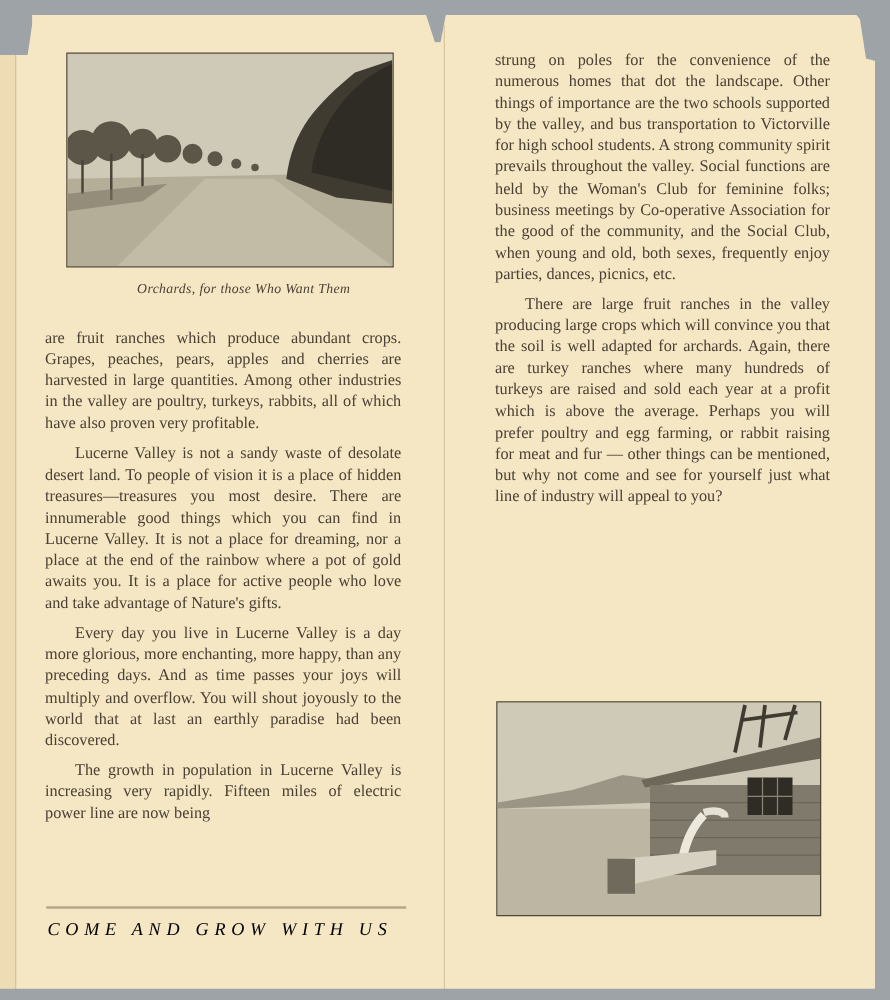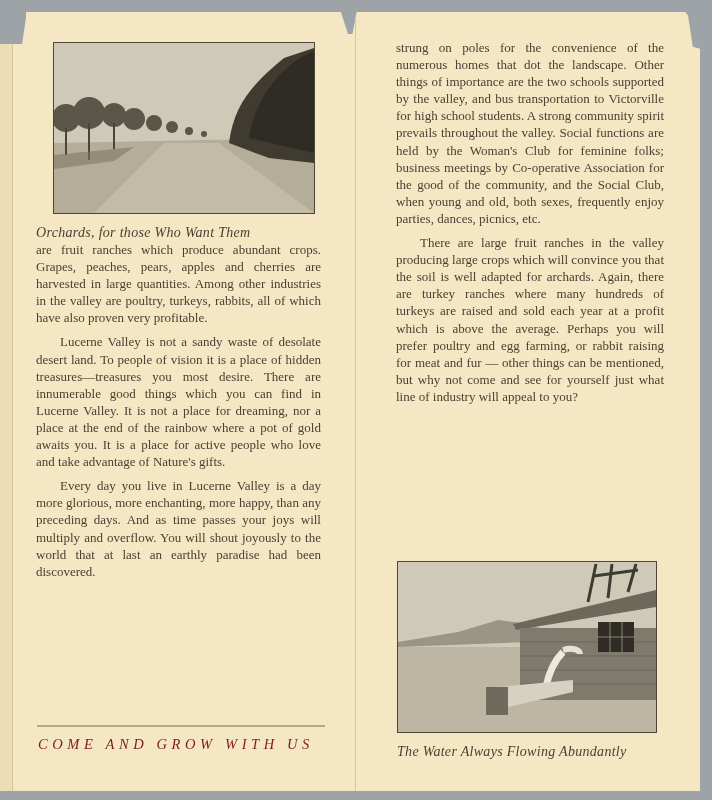--- a/index.html
+++ b/index.html
@@ -55,37 +55,37 @@
 
     .photo-frame {
       border: 1.5px solid #4d4538;
       background: linear-gradient(#c9c4b2, #a9a392);
       position: relative; overflow: hidden;
     }
     .photo-orchard { margin: 30px 0 0 17px; width: 260px; height: 170px; }
     .photo-water { width: 258px; height: 170px; }
 
     .caption {
-      font-style: italic; font-size: 14px; 
+      font-style: italic; font-size: 11px; text-align: center;
       letter-spacing: 0.3px; color: #4a4134;
     }
     .body-text {
       font-size: 13px; line-height: 17.1px; text-align: justify;
       margin: 0;
     }
     .body-text p { margin: 0 0 7px 0; text-indent: 24px; }
     .body-text p.noindent { text-indent: 0; }
     .rule {
       position: absolute; left: 37px; top: 725px; width: 288px; height: 1.5px;
       background: #b8a88a;
     }
     .slogan {
       position: absolute; left: 38px; top: 736px; width: 292px;
       font-style: italic; font-size: 14.5px; letter-spacing: 4.6px;
-      color: #7f1d1d; white-space: nowrap;
+      color: #000000; white-space: nowrap;
     }
   </style>
 </head>
 <body>
 
 <div class="sheet"></div>
 <div class="sheet-left-sliver"></div>
 <div class="notch-left"></div>
 <div class="notch-mid"></div>
 <div class="notch-right"></div>
@@ -114,24 +114,25 @@
       <g stroke="#4a4539" stroke-width="2">
         <line x1="35" y1="80" x2="35" y2="117"></line>
         <line x1="12" y1="85" x2="12" y2="112"></line>
         <line x1="60" y1="80" x2="60" y2="106"></line>
       </g>
       <polygon points="0,112 80,104 60,118 0,126" fill="#7e7866" opacity="0.6"></polygon>
     </svg>
   </div>
   <div class="caption" style="margin:11px 0 0 0; width:318px;">Orchards, for those Who Want Them</div>
 
-  <div class="body-text" style="">
+  <div class="body-text" style="margin-top:24px;">
     <p class="noindent">are fruit ranches which produce abundant crops. Grapes, peaches, pears, apples and cherries are harvested in large quantities. Among other industries in the valley are poultry, turkeys, rabbits, all of which have also proven very profitable.</p>
     <p>Lucerne Valley is not a sandy waste of desolate desert land. To people of vision it is a place of hidden treasures—treasures you most desire. There are innumerable good things which you can find in Lucerne Valley. It is not a place for dreaming, nor a place at the end of the rainbow where a pot of gold awaits you. It is a place for active people who love and take advantage of Nature's gifts.</p>
     <p>Every day you live in Lucerne Valley is a day more glorious, more enchanting, more happy, than any preceding days. And as time passes your joys will multiply and overflow. You will shout joyously to the world that at last an earthly paradise had been discovered.</p>
+    <p>The growth in population in Lucerne Valley is increasing very rapidly. Fifteen miles of electric power line are now being</p>
   </div>
 </div>
 <div class="rule"></div>
 <div class="slogan">COME AND GROW WITH US</div>
 
 <div class="panel panel-right">
   <div class="body-text" style="margin-top:27px;">
     <p class="noindent">strung on poles for the convenience of the numerous homes that dot the landscape. Other things of importance are the two schools supported by the valley, and bus transportation to Victorville for high school students. A strong community spirit prevails throughout the valley. Social functions are held by the Woman's Club for feminine folks; business meetings by Co-operative Association for the good of the community, and the Social Club, when young and old, both sexes, frequently enjoy parties, dances, picnics, etc.</p>
     <p>There are large fruit ranches in the valley producing large crops which will convince you that the soil is well adapted for archards. Again, there are turkey ranches where many hundreds of turkeys are raised and sold each year at a profit which is above the average. Perhaps you will prefer poultry and egg farming, or rabbit raising for meat and fur — other things can be mentioned, but why not come and see for yourself just what line of industry will appeal to you?</p>
   </div>
@@ -162,14 +163,13 @@
           <line x1="210" y1="36" x2="214" y2="2"></line>
         <line x1="230" y1="30" x2="238" y2="2"></line>
           <line x1="196" y1="14" x2="240" y2="8"></line>
       </g>
       <path d="M165,88 C175,85 182,88 182,92" stroke="#e5e1d4" stroke-width="6" fill="none"></path>
       <path d="M165,90 C155,100 150,115 148,125" stroke="#ece8dc" stroke-width="7" fill="none"></path>
       <polygon points="100,125 175,118 175,130 110,145 95,140" fill="#d6d1c1"></polygon>
       <rect x="88" y="125" width="22" height="28" fill="#6f6a5c"></rect>
     </svg>
   </div>
-  <div class="caption" style="margin-top:11px; width:258px;">The Water Always Flowing Abundantly</div>
 </div>
 
 </body></html>

